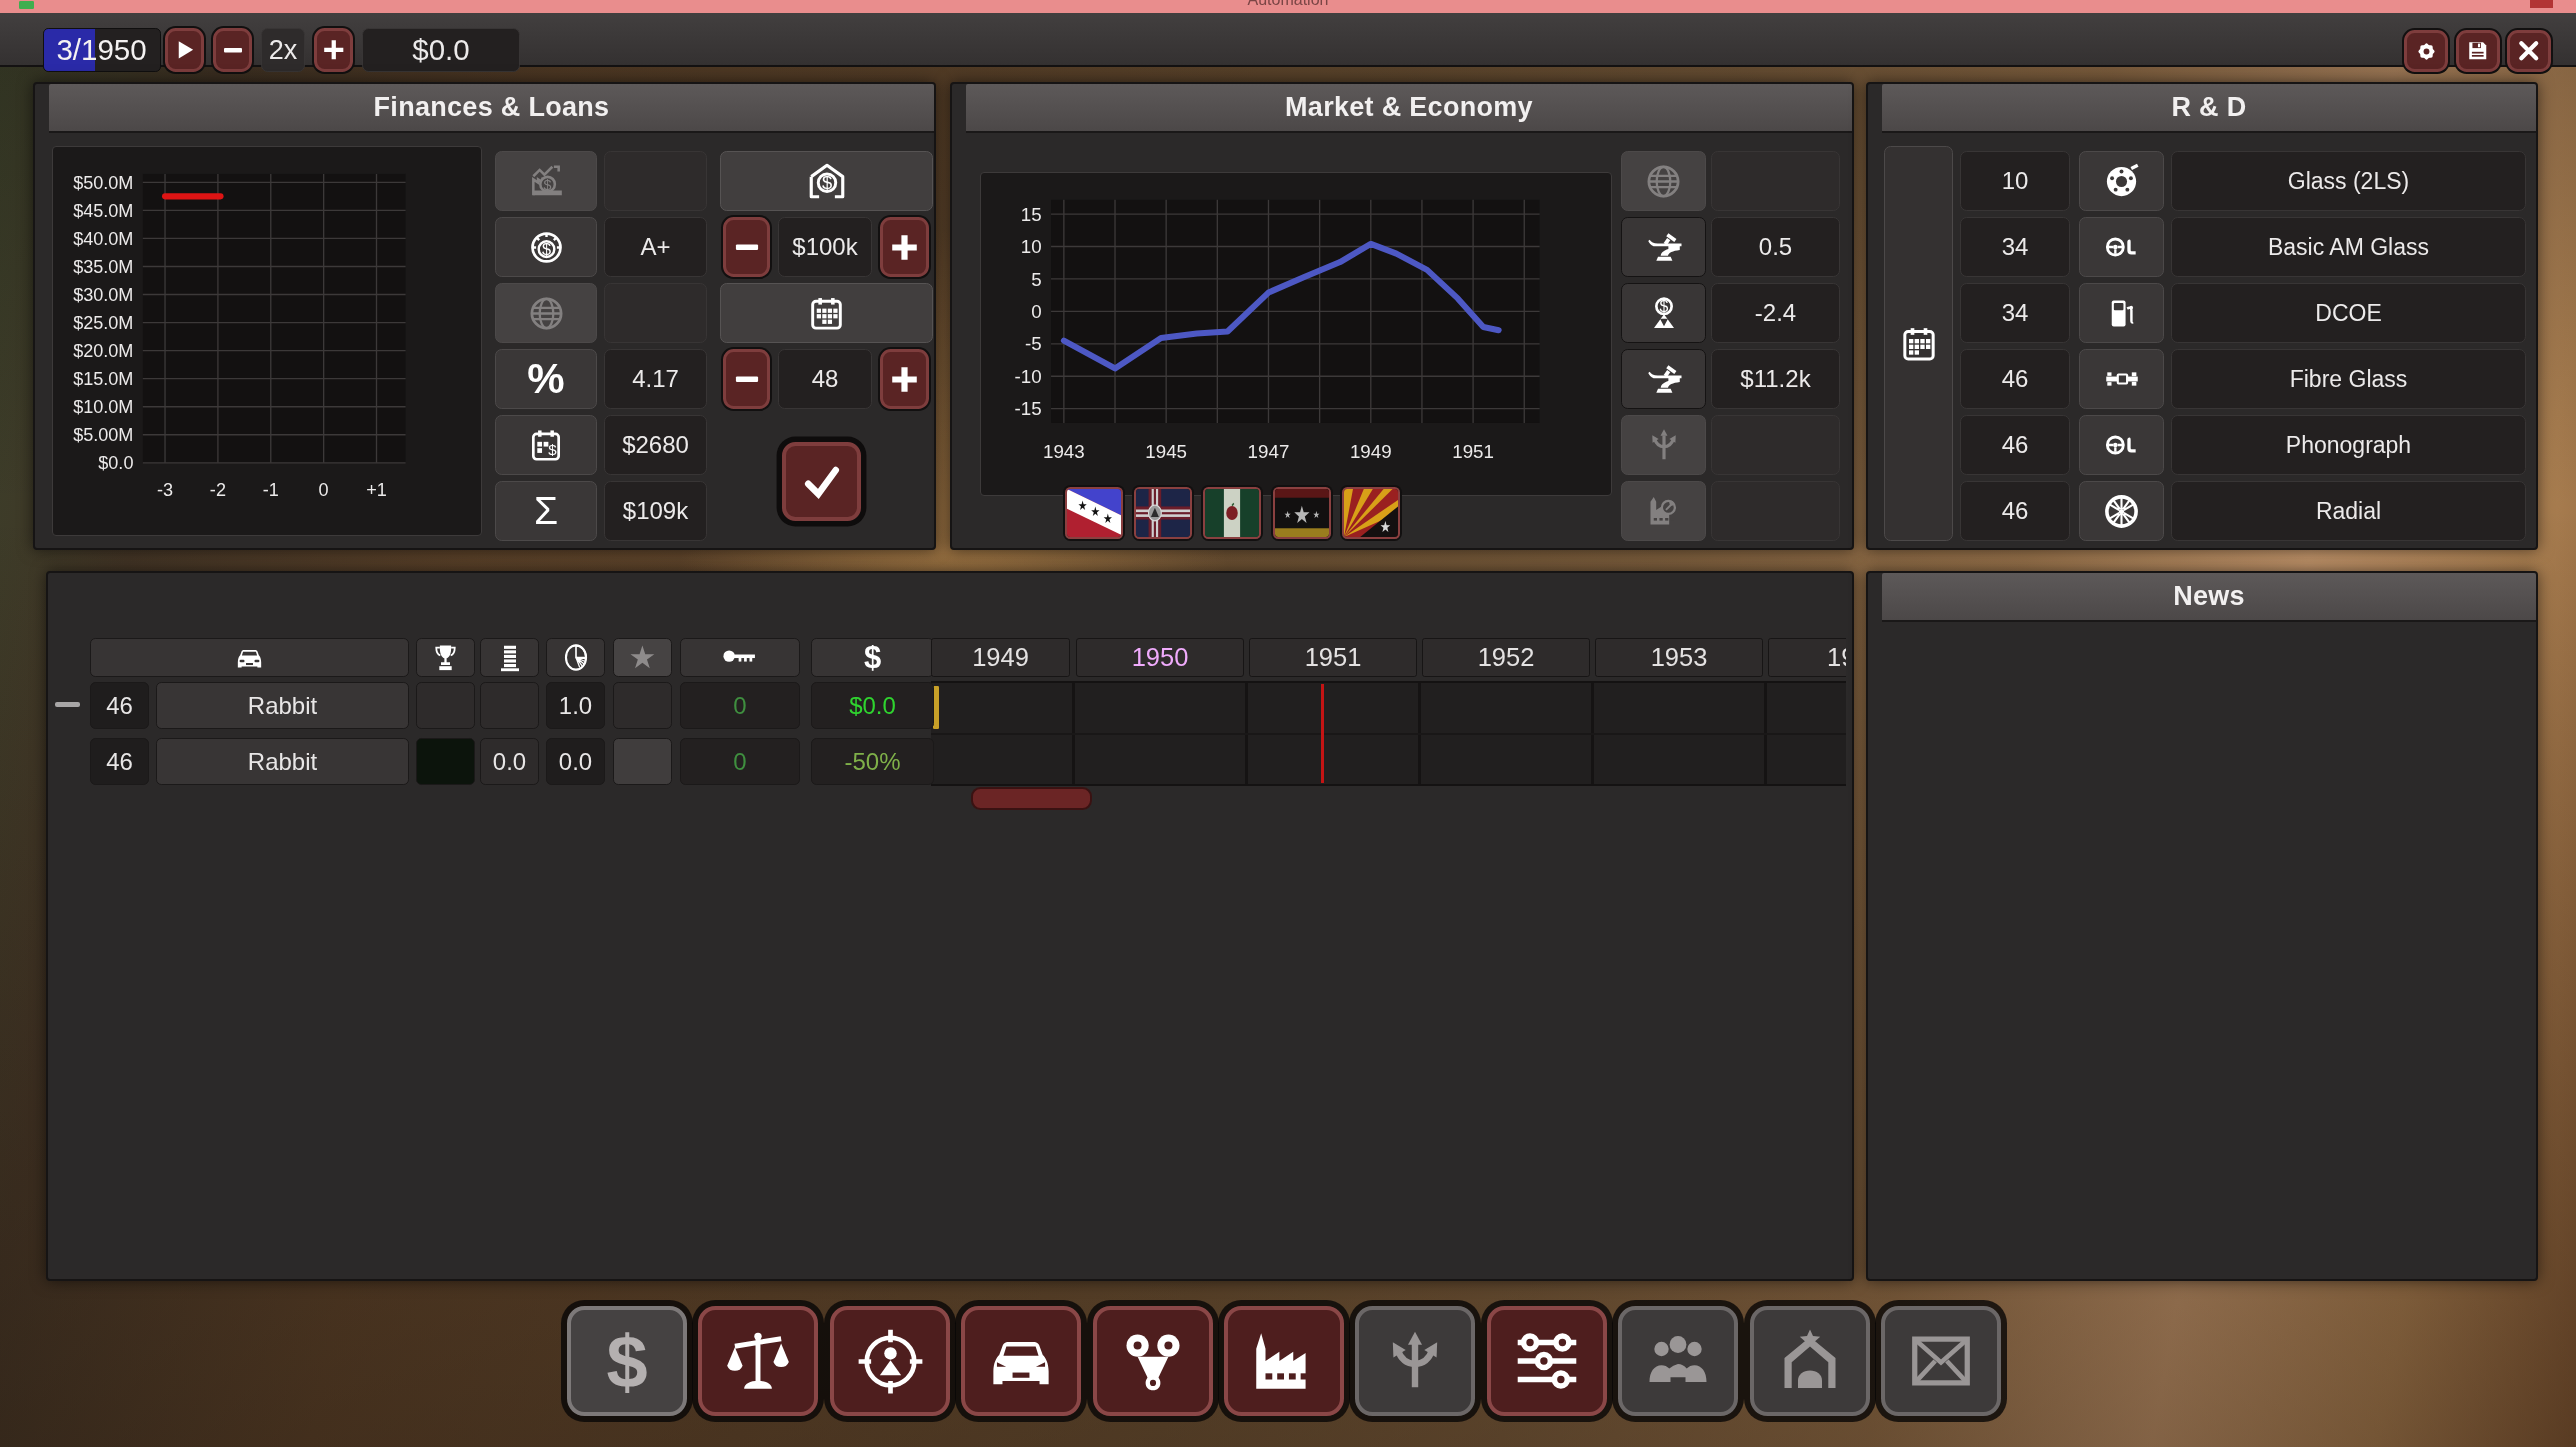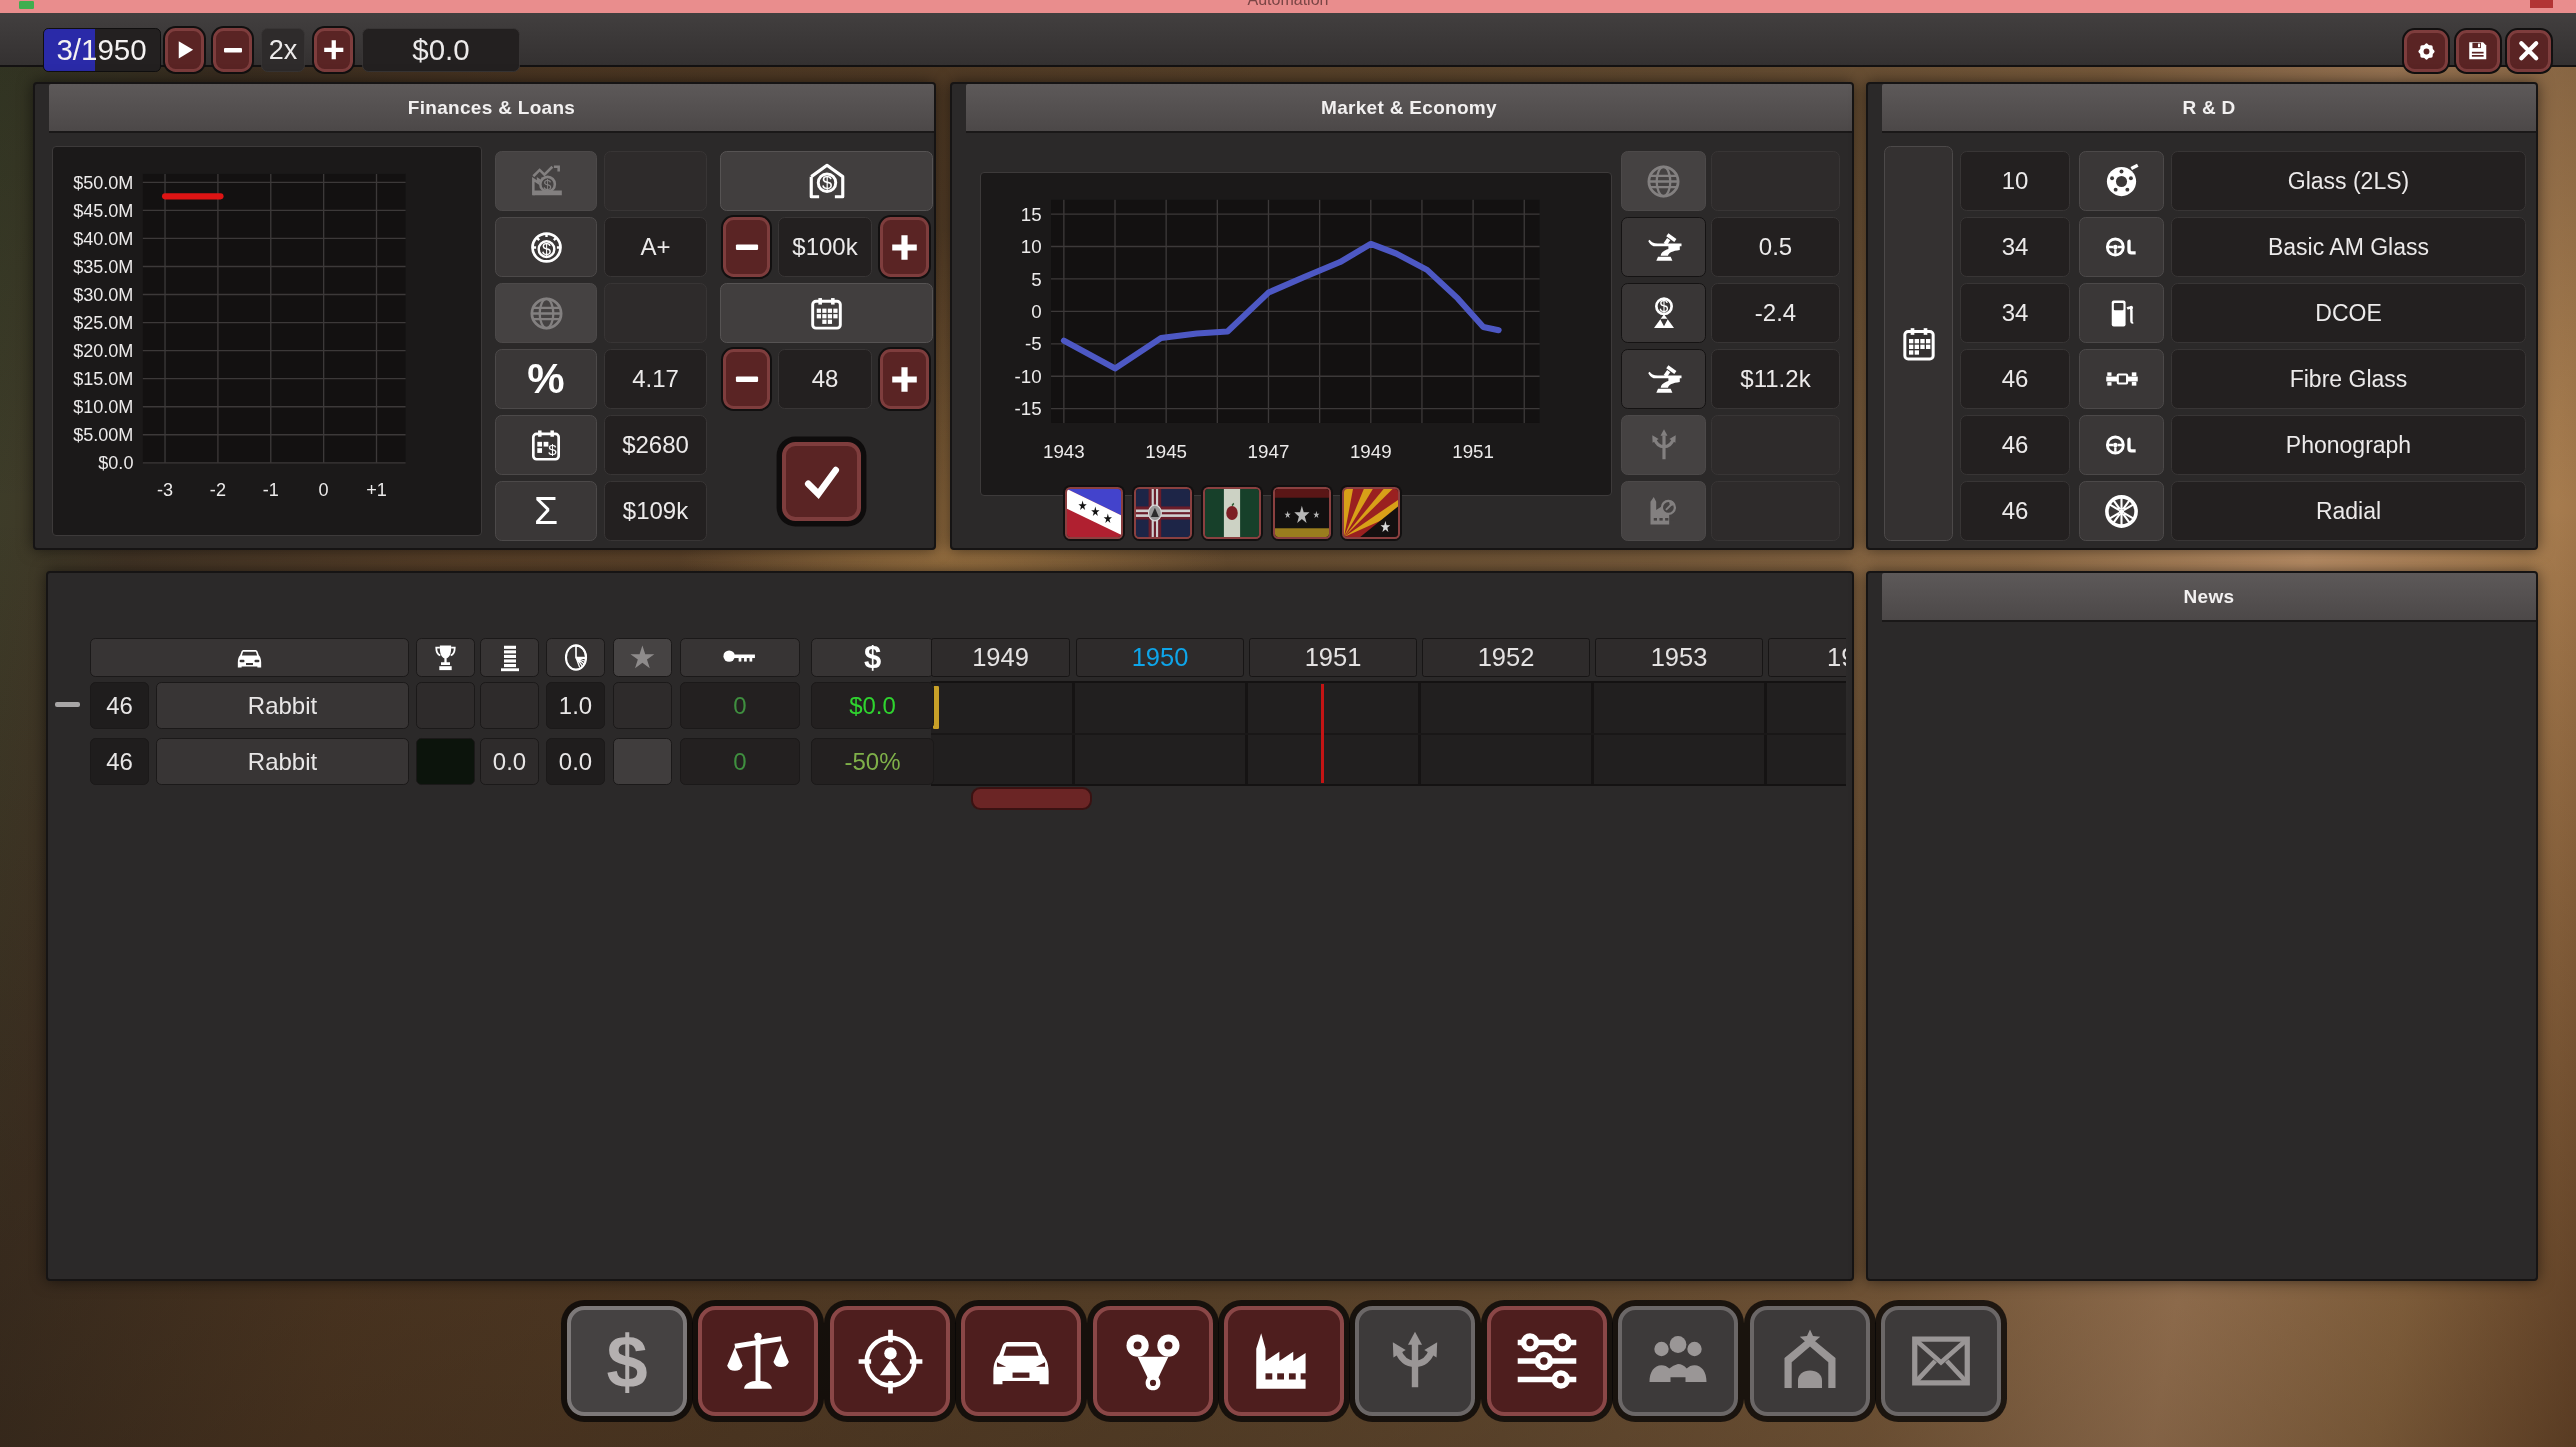--- a/index.html
+++ b/index.html
@@ -11,21 +11,21 @@
       linear-gradient(100deg,#39402a 0%,#433526 8%,#5a4129 20%,#64492e 35%,#6d5234 50%,#7c5e3d 62%,#96714a 75%,#c1946a 85%,#a97e50 93%,#7e5532 100%);}
   .abs{position:absolute;}
   
   .titlebar{left:0;top:0;width:2576px;height:12.7px;background:#e98d8d;overflow:hidden;}
   .titlebar .t{position:absolute;left:0;right:0;top:-9.4px;text-align:center;font-size:16px;color:#7a4545;}
   .winicon{left:19px;top:1.3px;width:14.8px;height:8px;background:#3fae4f;border-radius:1.3px;}
   .winbtn{left:2530px;top:0;width:23px;height:8px;background:#b23434;}
   .topbar{left:0;top:12.7px;width:2576px;height:54px;background:linear-gradient(#423f3f,#343131);border-bottom:2px solid #141212;box-sizing:border-box;}
   
   .panel{background:#2b2929;border:2px solid #161414;border-radius:4px;box-sizing:border-box;box-shadow:0 0 14.8px rgba(0,0,0,.55);}
-  .ptitle{position:absolute;left:0;top:0;right:0;height:47px;background:linear-gradient(#5d5959,#4c4848);border-bottom:2px solid #1a1818;display:flex;align-items:center;justify-content:center;font-size:19px;font-weight:bold;color:#f2f0f0;letter-spacing:0.3px;border-radius:2px 2px 0 0;margin-left:14px;}
+  .ptitle{position:absolute;left:0;top:0;right:0;height:47px;background:linear-gradient(#5d5959,#4c4848);border-bottom:2px solid #1a1818;display:flex;align-items:center;justify-content:center;font-size:27px;font-weight:bold;color:#f2f0f0;letter-spacing:0.3px;border-radius:2px 2px 0 0;margin-left:14px;}
   .btn{background:#3a3737;border:1.3px solid #4c4949;border-radius:6.7px;display:flex;align-items:center;justify-content:center;box-sizing:border-box;}
   .btn.dis{background:#454242;}
   .btn.dis svg{opacity:.42;}
   .val{background:#232020;border:1.3px solid #383535;border-radius:6.7px;display:flex;align-items:center;justify-content:center;font-size:24px;color:#eceaea;box-sizing:border-box;}
   .rbtn{background:#5a2424;border:3.4px solid #7e3d3d;border-radius:10.7px;display:flex;align-items:center;justify-content:center;box-sizing:border-box;box-shadow:0 0 0 2px #121010;}
   .wbtn{background:#413e3e;border:1.3px solid #565353;border-radius:6.7px;display:flex;align-items:center;justify-content:center;box-sizing:border-box;}
   .chartbox{background:#1b1919;border:1.3px solid #3d3a3a;border-radius:4px;box-sizing:border-box;}
   .cell{position:absolute;border-radius:5.4px;box-sizing:border-box;display:flex;align-items:center;justify-content:center;font-size:24px;}
   .hcell{background:#373434;border:1.3px solid #1b1919;color:#fff;}
   .ncell{background:#1f1d1d;border:1.3px solid #1b1919;}
@@ -590,21 +590,21 @@
             <rect x="21" y="8" width="2" height="3" fill="#fff"></rect>
           </svg>
         </span>
     </div>
     <div class="cell hcell" style="left:763px;top:65px;width:123px;height:39px;">
       <span style="color:#fff;font-size:31px;font-weight:bold;">$</span>
     </div>
 
     <div class="abs" style="left:883px;top:65px;width:915px;height:152px;overflow:hidden;">
       <div class="cell" style="left:0;top:0;width:139px;height:39px;background:#2e2b2b;border:1.3px solid #171515;border-radius:2.7px;font-size:25.5px;color:#e4e2e2;">1949</div>
-      <div class="cell" style="left:145px;top:0;width:168px;height:39px;background:#2e2b2b;border:1.3px solid #171515;border-radius:3px;font-size:25.5px;color:#0ea5e9;">1950</div>
+      <div class="cell" style="left:145px;top:0;width:168px;height:39px;background:#2e2b2b;border:1.3px solid #171515;border-radius:3px;font-size:25.5px;color:#f0abfc;">1950</div>
       <div class="cell" style="left:318px;top:0;width:168px;height:39px;background:#2e2b2b;border:1.3px solid #171515;border-radius:2.7px;font-size:25.5px;color:#e4e2e2;">1951</div>
       <div class="cell" style="left:491px;top:0;width:168px;height:39px;background:#2e2b2b;border:1.3px solid #171515;border-radius:2.7px;font-size:25.5px;color:#e4e2e2;">1952</div>
       <div class="cell" style="left:664px;top:0;width:168px;height:39px;background:#2e2b2b;border:1.3px solid #171515;border-radius:2.7px;font-size:25.5px;color:#e4e2e2;">1953</div>
       <div class="cell" style="left:837px;top:0;width:168px;height:39px;background:#2e2b2b;border:1.3px solid #171515;border-radius:2.7px;font-size:25.5px;color:#e4e2e2;justify-content:flex-start;padding-left:58px;">19</div>
 
       <div class="abs" style="left:0;top:43px;width:1005px;height:105px;background:#211f1f;border-top:2px solid #141212;border-bottom:2px solid #141212;box-sizing:border-box;">
         <div class="abs" style="left:141px;top:0;width:3.4px;height:101px;background:#151313;"></div>
         <div class="abs" style="left:314px;top:0;width:3.4px;height:101px;background:#151313;"></div>
         <div class="abs" style="left:487px;top:0;width:3.4px;height:101px;background:#151313;"></div>
         <div class="abs" style="left:660px;top:0;width:3.4px;height:101px;background:#151313;"></div>

